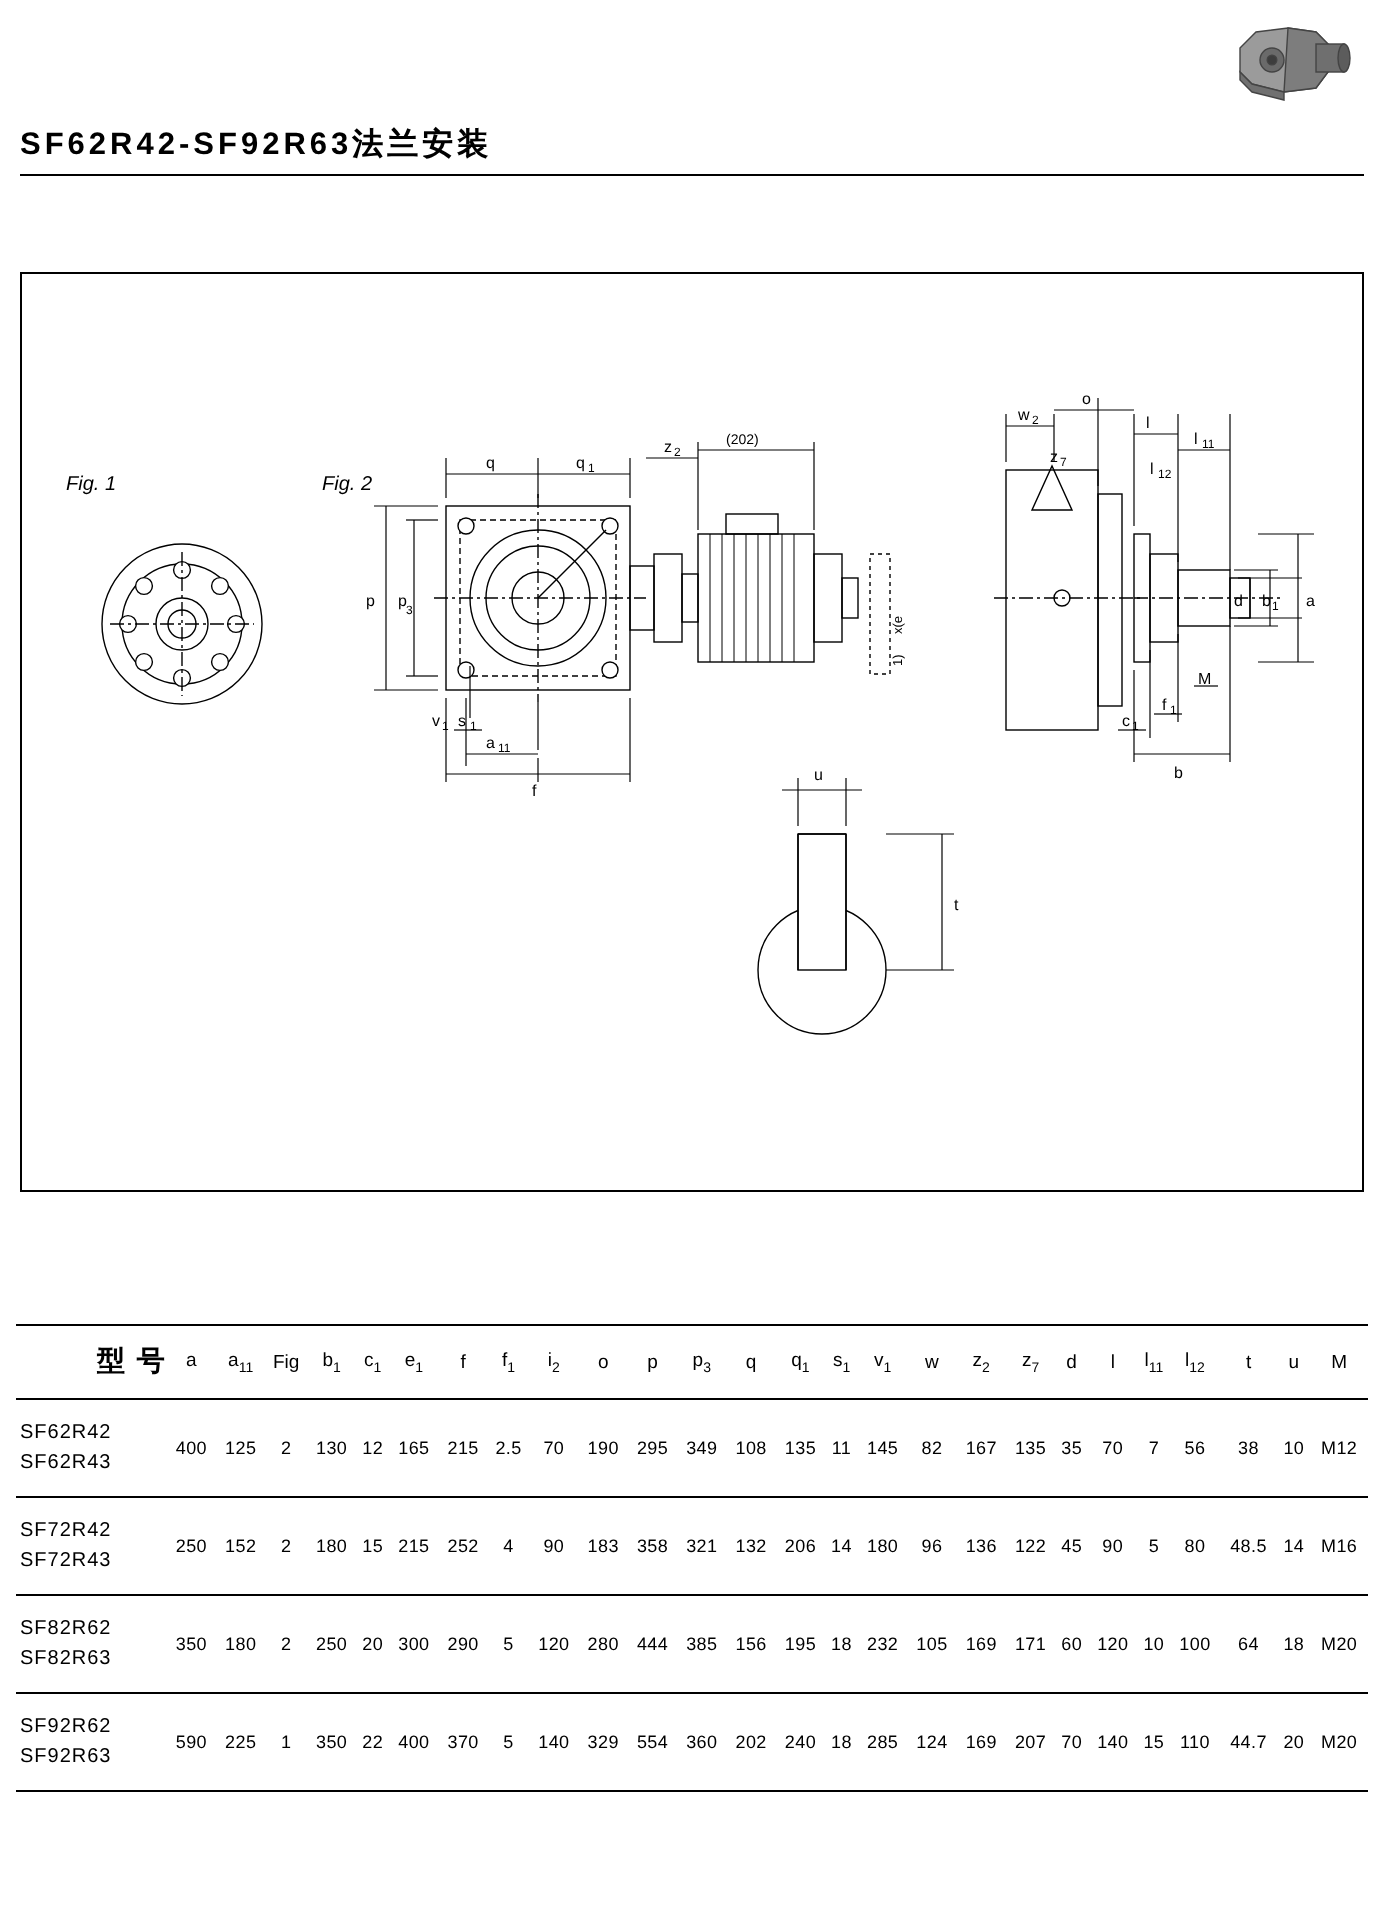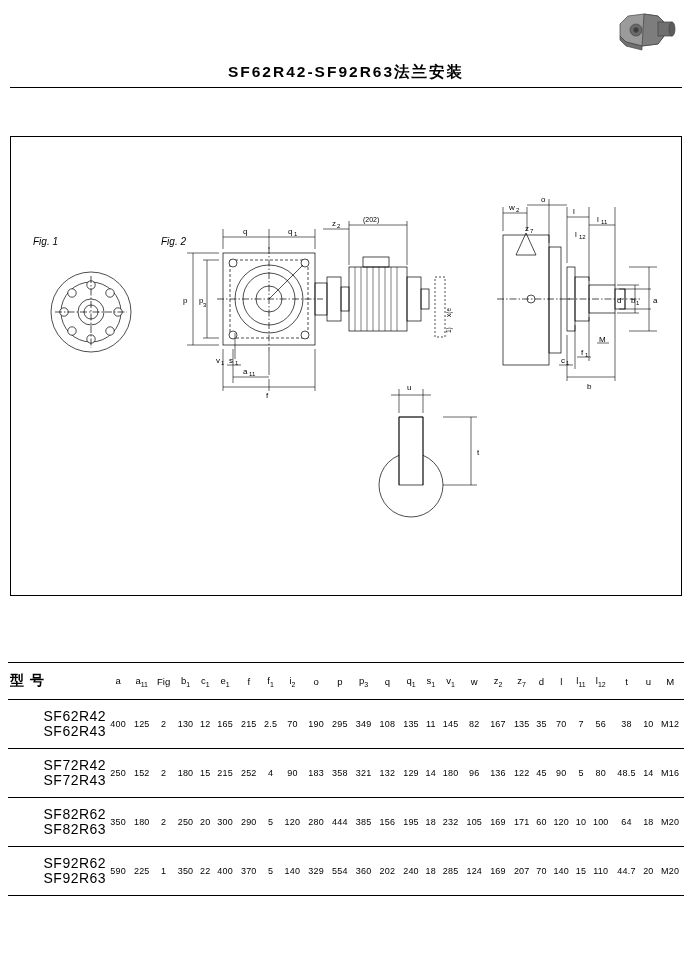--- a/index.html
+++ b/index.html
@@ -31,21 +31,20 @@
     width: 66px;
     height: 46px;
   }
   .top-thumb svg { display: block; }
 
   .title-block {
     position: absolute;
     left: 10px;
     top: 62px;
     width: 672px;
-    text-align: center;
   }
   .title-text {
     font-size: 15.5px;
     font-weight: bold;
     letter-spacing: 2px;
     color: #000;
     padding-bottom: 4px;
   }
   .title-rule {
     border-bottom: 1.6px solid #000;
@@ -83,37 +82,37 @@
     font-weight: normal;
     text-align: center;
     padding: 9px 0 9px 0;
     border-top: 1.5px solid #000;
     border-bottom: 1.2px solid #000;
     white-space: nowrap;
   }
   table.spec thead th.modelhead {
     font-size: 14px;
     font-weight: bold;
-    text-align: left;
+    text-align: right;
     padding-left: 2px;
     letter-spacing: 1px;
   }
   table.spec tbody td {
     text-align: center;
     padding: 0;
     height: 48px;
     vertical-align: middle;
     border-bottom: 0.8px solid #000;
     white-space: nowrap;
     letter-spacing: 0.2px;
   }
   table.spec tbody td.model {
-    text-align: right;
+    text-align: left;
     padding-left: 2px;
-    font-size: 14px;
+    font-size: 10px;
     letter-spacing: 0.5px;
     line-height: 15px;
   }
   table.spec tbody tr:last-child td {
     border-bottom: 1.2px solid #000;
   }
   .sub { font-size: 7px; vertical-align: sub; }
 </style>
 </head>
 <body>
@@ -416,21 +415,21 @@
           <td>180</td>
           <td>15</td>
           <td>215</td>
           <td>252</td>
           <td>4</td>
           <td>90</td>
           <td>183</td>
           <td>358</td>
           <td>321</td>
           <td>132</td>
-          <td>129</td>
+          <td>206</td>
           <td>14</td>
           <td>180</td>
           <td>96</td>
           <td>136</td>
           <td>122</td>
           <td>45</td>
           <td>90</td>
           <td>5</td>
           <td>80</td>
           <td>48.5</td>

